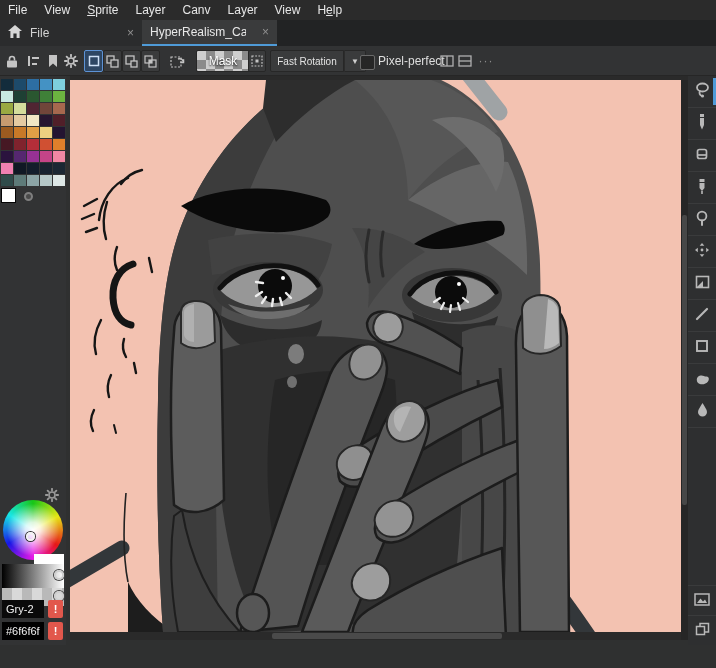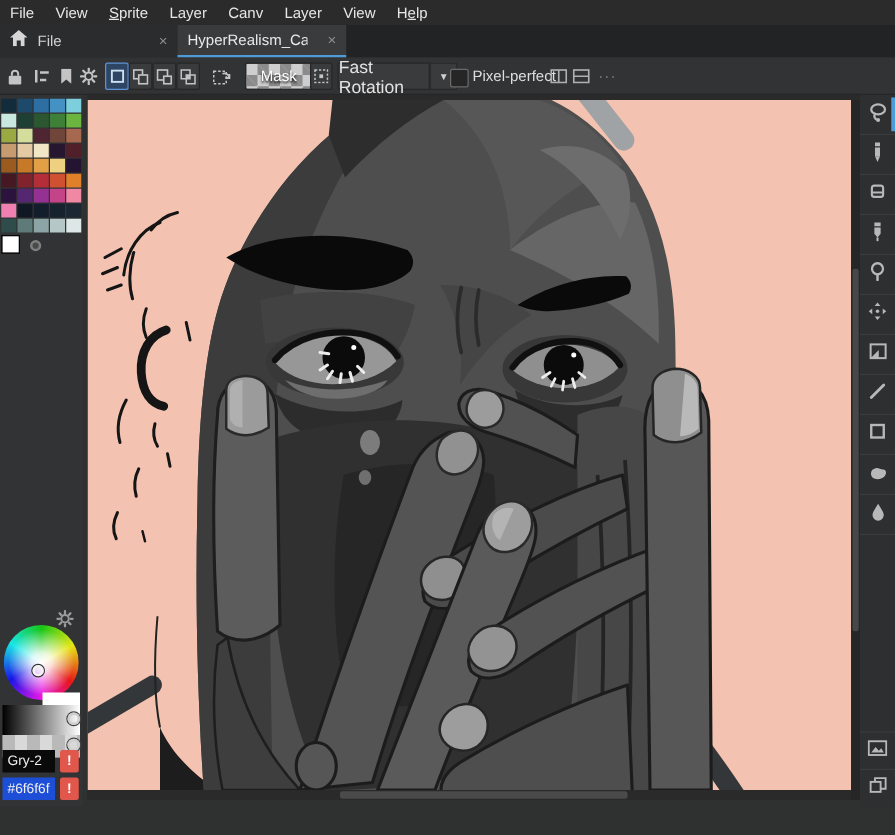--- a/index.html
+++ b/index.html
@@ -25,21 +25,21 @@
       background:transparent;border:1px solid transparent;border-radius:2px;box-sizing:border-box;color:#c4c4c4;}
   .tb svg{display:block;}
   .tb.framed{background:#3a3b3c;border-color:#272727;}
   .tb.sel-active{background:#2e4663;border-color:#5d93d6;}
   #mask-btn{width:54px;background:
       linear-gradient(45deg,#8b8b8b 25%,transparent 25%,transparent 75%,#8b8b8b 75%),
       linear-gradient(45deg,#8b8b8b 25%,#cecece 25%,#cecece 75%,#8b8b8b 75%);
       background-size:18px 18px;background-position:0 0,9px 9px;border-color:#272727;}
   #mask-btn span{color:#ffffff;font-size:12px;text-shadow:0 1px 2px #000;}
   #fastrot-main{width:74px;background:#3a3b3c;border-color:#272727;border-radius:2px 0 0 2px;}
-  #fastrot-main span{color:#e3e3e3;font-size:14px;}
+  #fastrot-main span{color:#e3e3e3;font-size:10px;}
   #fastrot-arrow{width:22px;background:#3a3b3c;border-color:#272727;border-left:1px solid #2c2c2c;
       border-radius:0 2px 2px 0;color:#cfcfcf;font-size:8px;}
   #pp-check{width:13px;height:13px;top:9px;background:#262626;border:1px solid #6a6a6a;border-radius:2px;}
   #pp-label{color:#dedede;font-size:12px;top:8px;height:14px;display:flex;align-items:center;}
   #tb-ellipsis{color:#8a8a8a;font-size:12px;letter-spacing:1px;}
   
   #left-sidebar{left:0;top:76px;width:66px;height:569px;background:#323334;}
   #palette{position:absolute;left:1px;top:3px;display:grid;grid-template-columns:repeat(5,12px);grid-auto-rows:11px;gap:1px;}
   .swatch{width:12px;height:11px;}
   #white-swatch{position:absolute;left:2px;top:113px;width:13px;height:13px;background:#fff;
@@ -280,21 +280,21 @@
         </svg></div>
     <div id="color-wheel"></div>
     <div id="wheel-cursor"></div>
     <div id="shade-white"></div>
     <div id="shade-strip1"></div>
     <div id="shade-strip2"></div>
     <div class="strip-handle" style="top:494px"></div>
     <div class="strip-handle" style="top:515px"></div>
     <div class="name-box" style="top:524px;background:#0a0a0a;">Gry-2</div>
     <div class="warn-btn" style="top:524px">!</div>
-    <div class="name-box" style="top:546px;background:#1d4ed8;">#6f6f6f</div>
+    <div class="name-box" style="top:546px;background:#000000;">#6f6f6f</div>
     <div class="warn-btn" style="top:546px">!</div>
   </div>
 
   <div id="canvas-topgap" class="abs"></div>
 
   <div id="canvas-area" class="abs">
     <div id="artwork">
       <svg width="611" height="552" viewBox="0 0 611 552">
 
         <rect x="0" y="0" width="611" height="552" fill="#f3c2b1"></rect>

